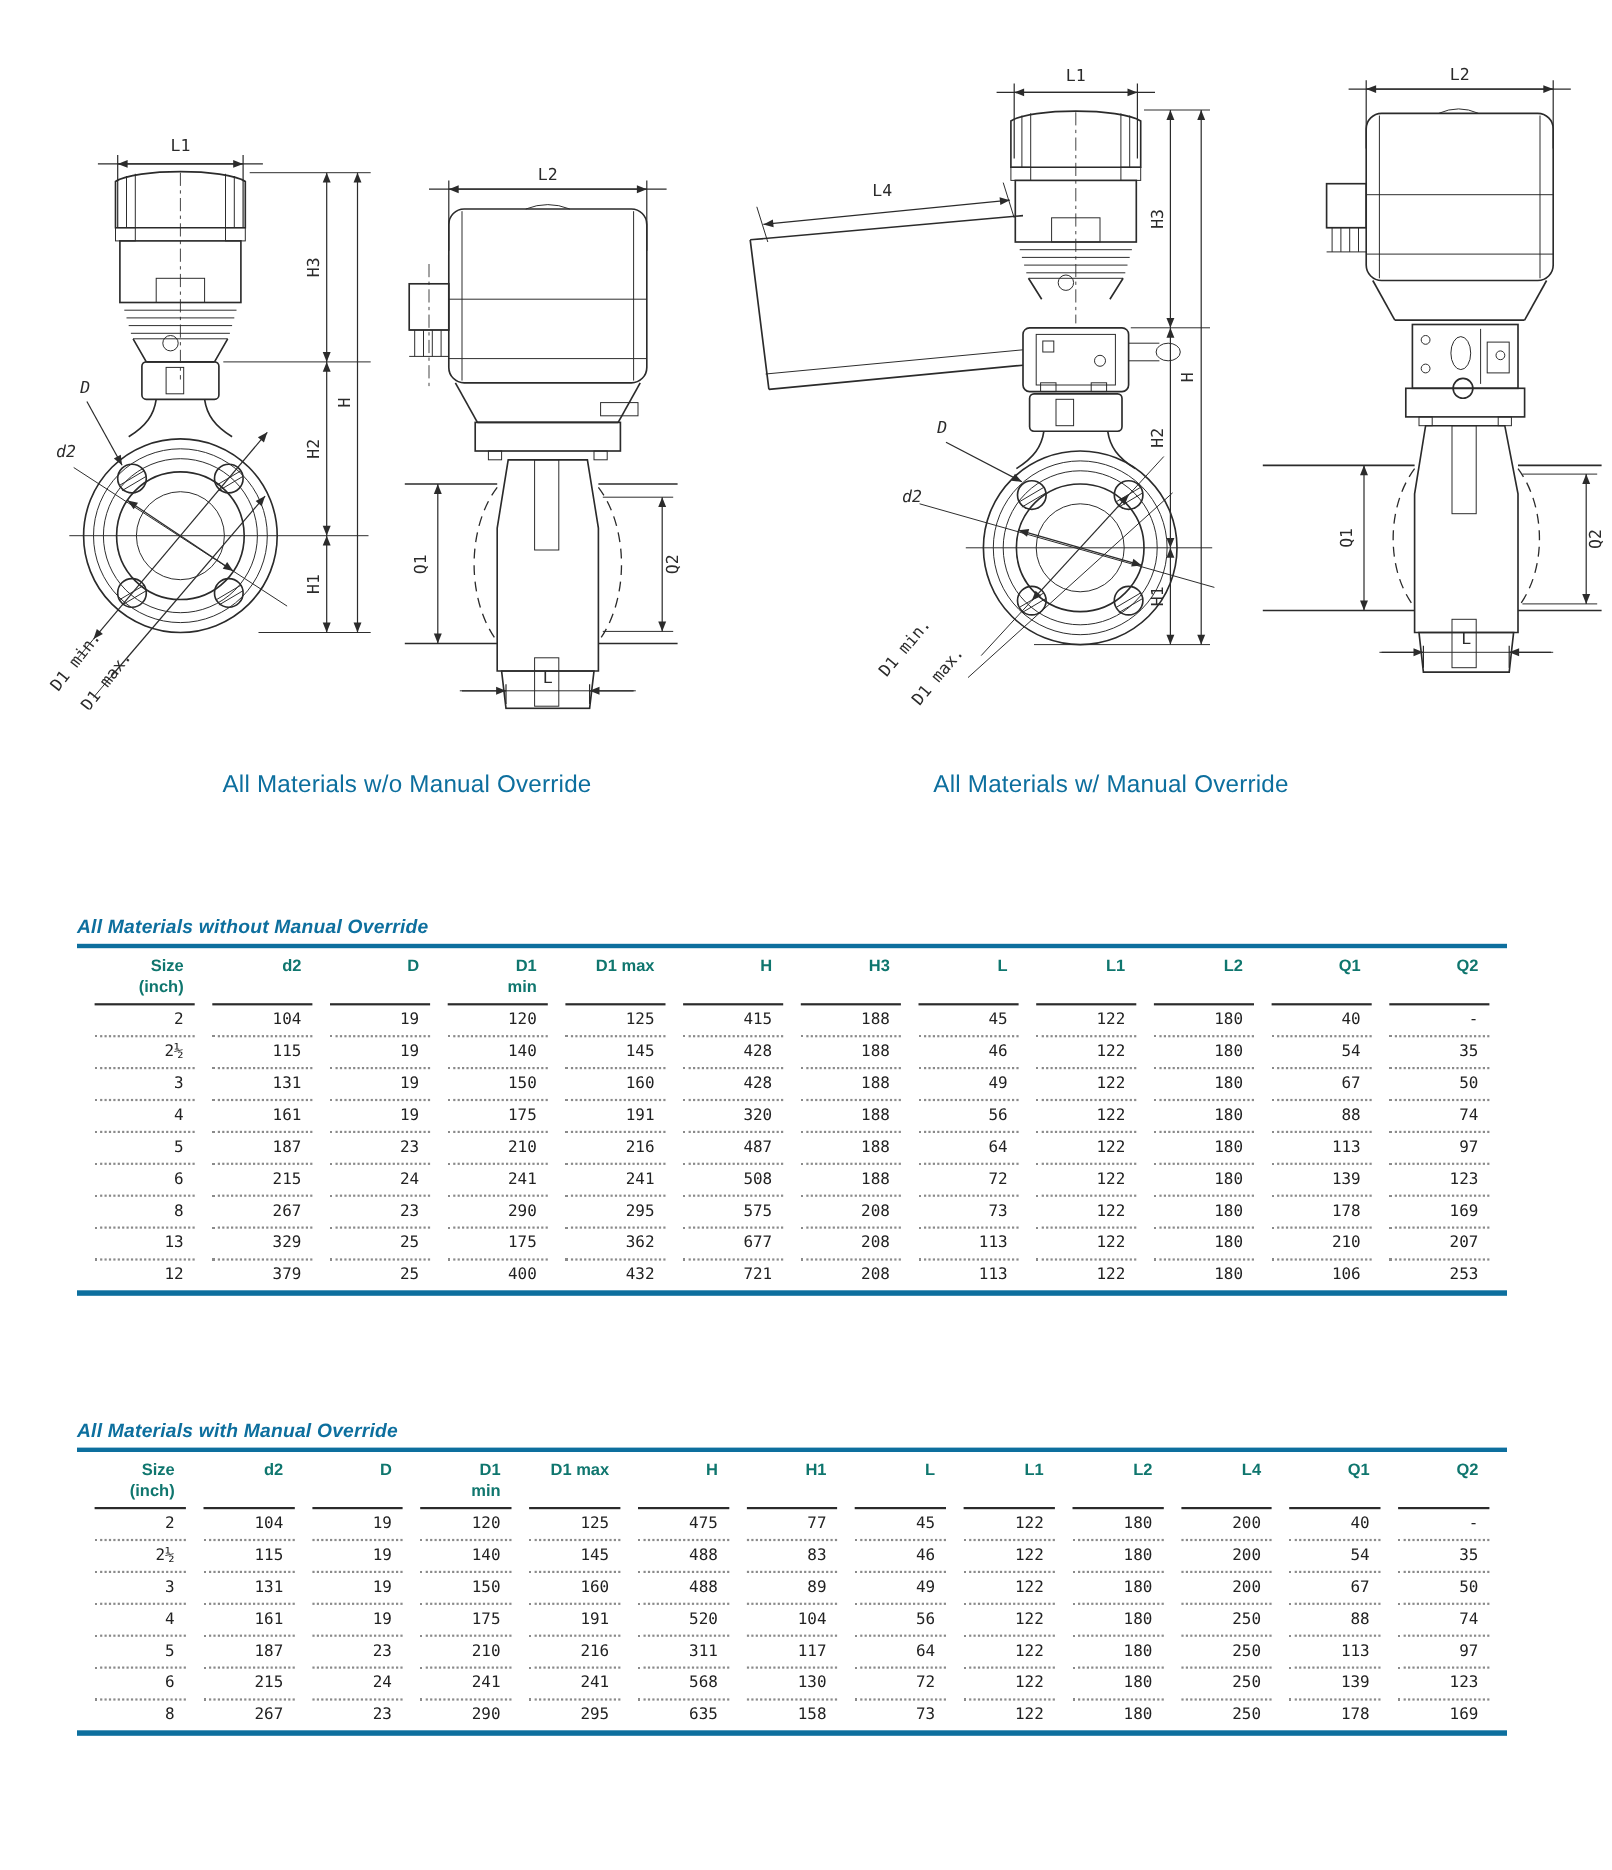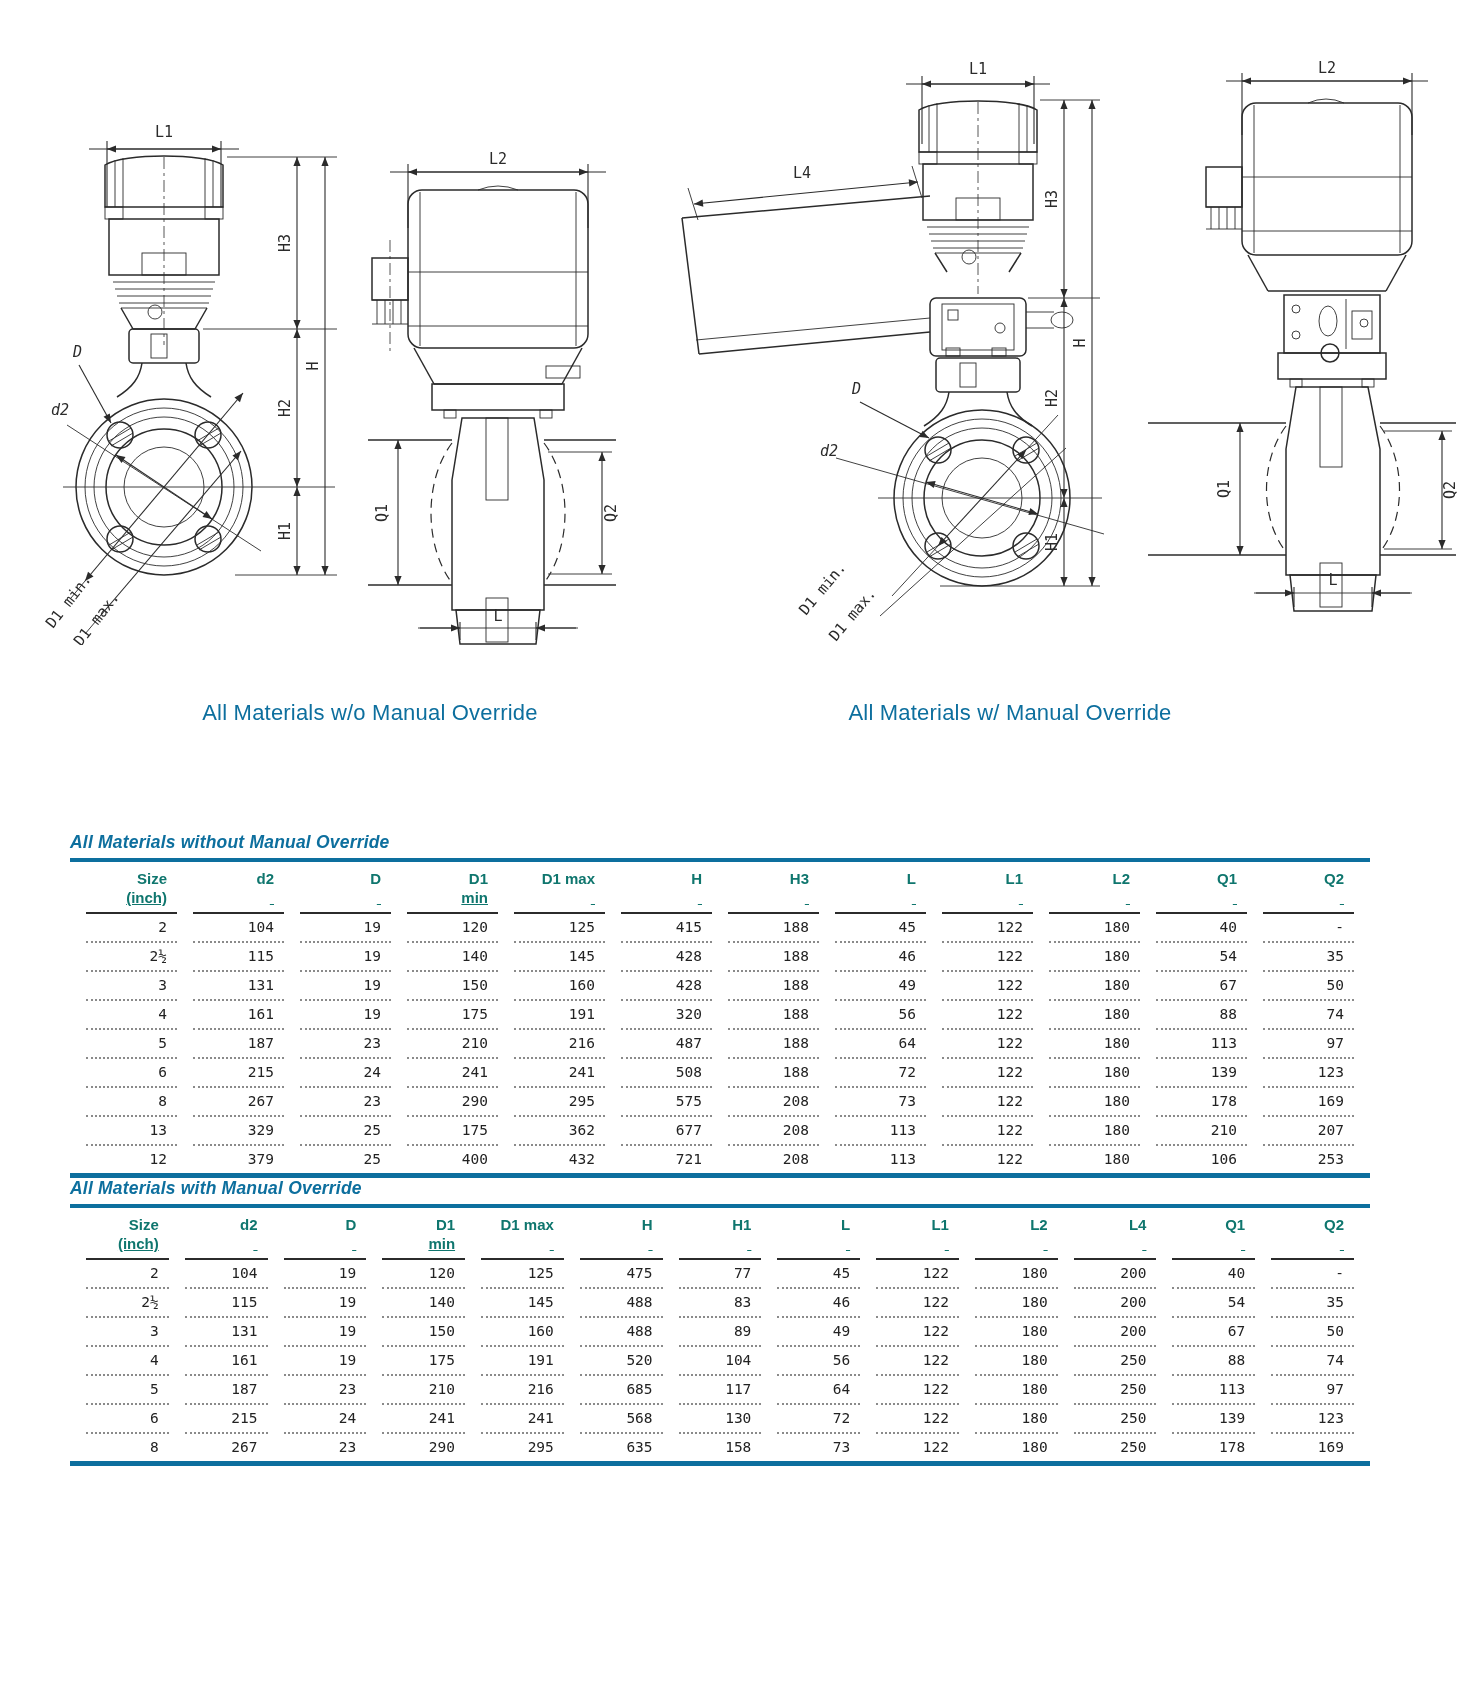--- a/index.html
+++ b/index.html
@@ -11,28 +11,28 @@
   .tn{fill:none;stroke:#2b2b2b;stroke-width:0.9;}
   .dm{fill:none;stroke:#2b2b2b;stroke-width:1.1;}
   .cl{fill:none;stroke:#2b2b2b;stroke-width:0.8;stroke-dasharray:12 4 3 4;}
   .dsh{fill:none;stroke:#2b2b2b;stroke-width:1.2;stroke-dasharray:9 6;}
   svg text{font-family:"DejaVu Sans Mono","Liberation Mono",monospace;font-size:15px;fill:#2b2b2b;}
   .it{font-style:italic;}
   .caption{position:absolute;top:700px;width:440px;text-align:center;font-weight:normal;
            font-size:22px;color:#0d6f9e;letter-spacing:0.2px;}
   .tbl-block{margin:0 95px 0 70px;}
   .tbl-block.first{margin-top:92px;}
-  .tbl-block.second{}
+  .tbl-block.second{margin-top:112px;}
   .tbl-title{color:#0d6f9e;font-size:17.5px;font-weight:bold;margin:0 0 5px 0;letter-spacing:0.2px;font-style:italic;}
   .tbl-wrap{border-top:4px solid #0d6f9e;border-bottom:5px solid #0d6f9e;}
   table{width:100%;border-collapse:separate;border-spacing:16px 0;table-layout:fixed;}
   th{font-size:15px;font-weight:bold;text-align:right;vertical-align:top;
      padding:7px 10px 5px 0;border-bottom:2px solid #2b2b2b;color:#0f766e;}
   th .hm{line-height:19px;}
-  th .hs{line-height:19px;min-height:19px;text-decoration:underline;}
+  th .hs{line-height:19px;min-height:19px;}
   td{font-family:"DejaVu Sans Mono","Liberation Mono",monospace;font-size:14.5px;
      text-align:right;padding:5px 10px 6px 0;color:#222;}
   tbody tr:not(:first-child) td{border-top:2px dotted #8a8a8a;}
 </style>
 </head>
 <body>
 
 <svg width="0" height="0" style="position:absolute" aria-hidden="true">
   <defs>
     <marker id="arw" viewBox="0 0 10 10" refX="10" refY="5" markerWidth="11" markerHeight="9" markerUnits="userSpaceOnUse" orient="auto-start-reverse">
@@ -622,21 +622,21 @@
             <td>250</td>
             <td>88</td>
             <td>74</td>
           </tr>
           <tr>
             <td>5</td>
             <td>187</td>
             <td>23</td>
             <td>210</td>
             <td>216</td>
-            <td>685</td>
+            <td>311</td>
             <td>117</td>
             <td>64</td>
             <td>122</td>
             <td>180</td>
             <td>250</td>
             <td>113</td>
             <td>97</td>
           </tr>
           <tr>
             <td>6</td>

